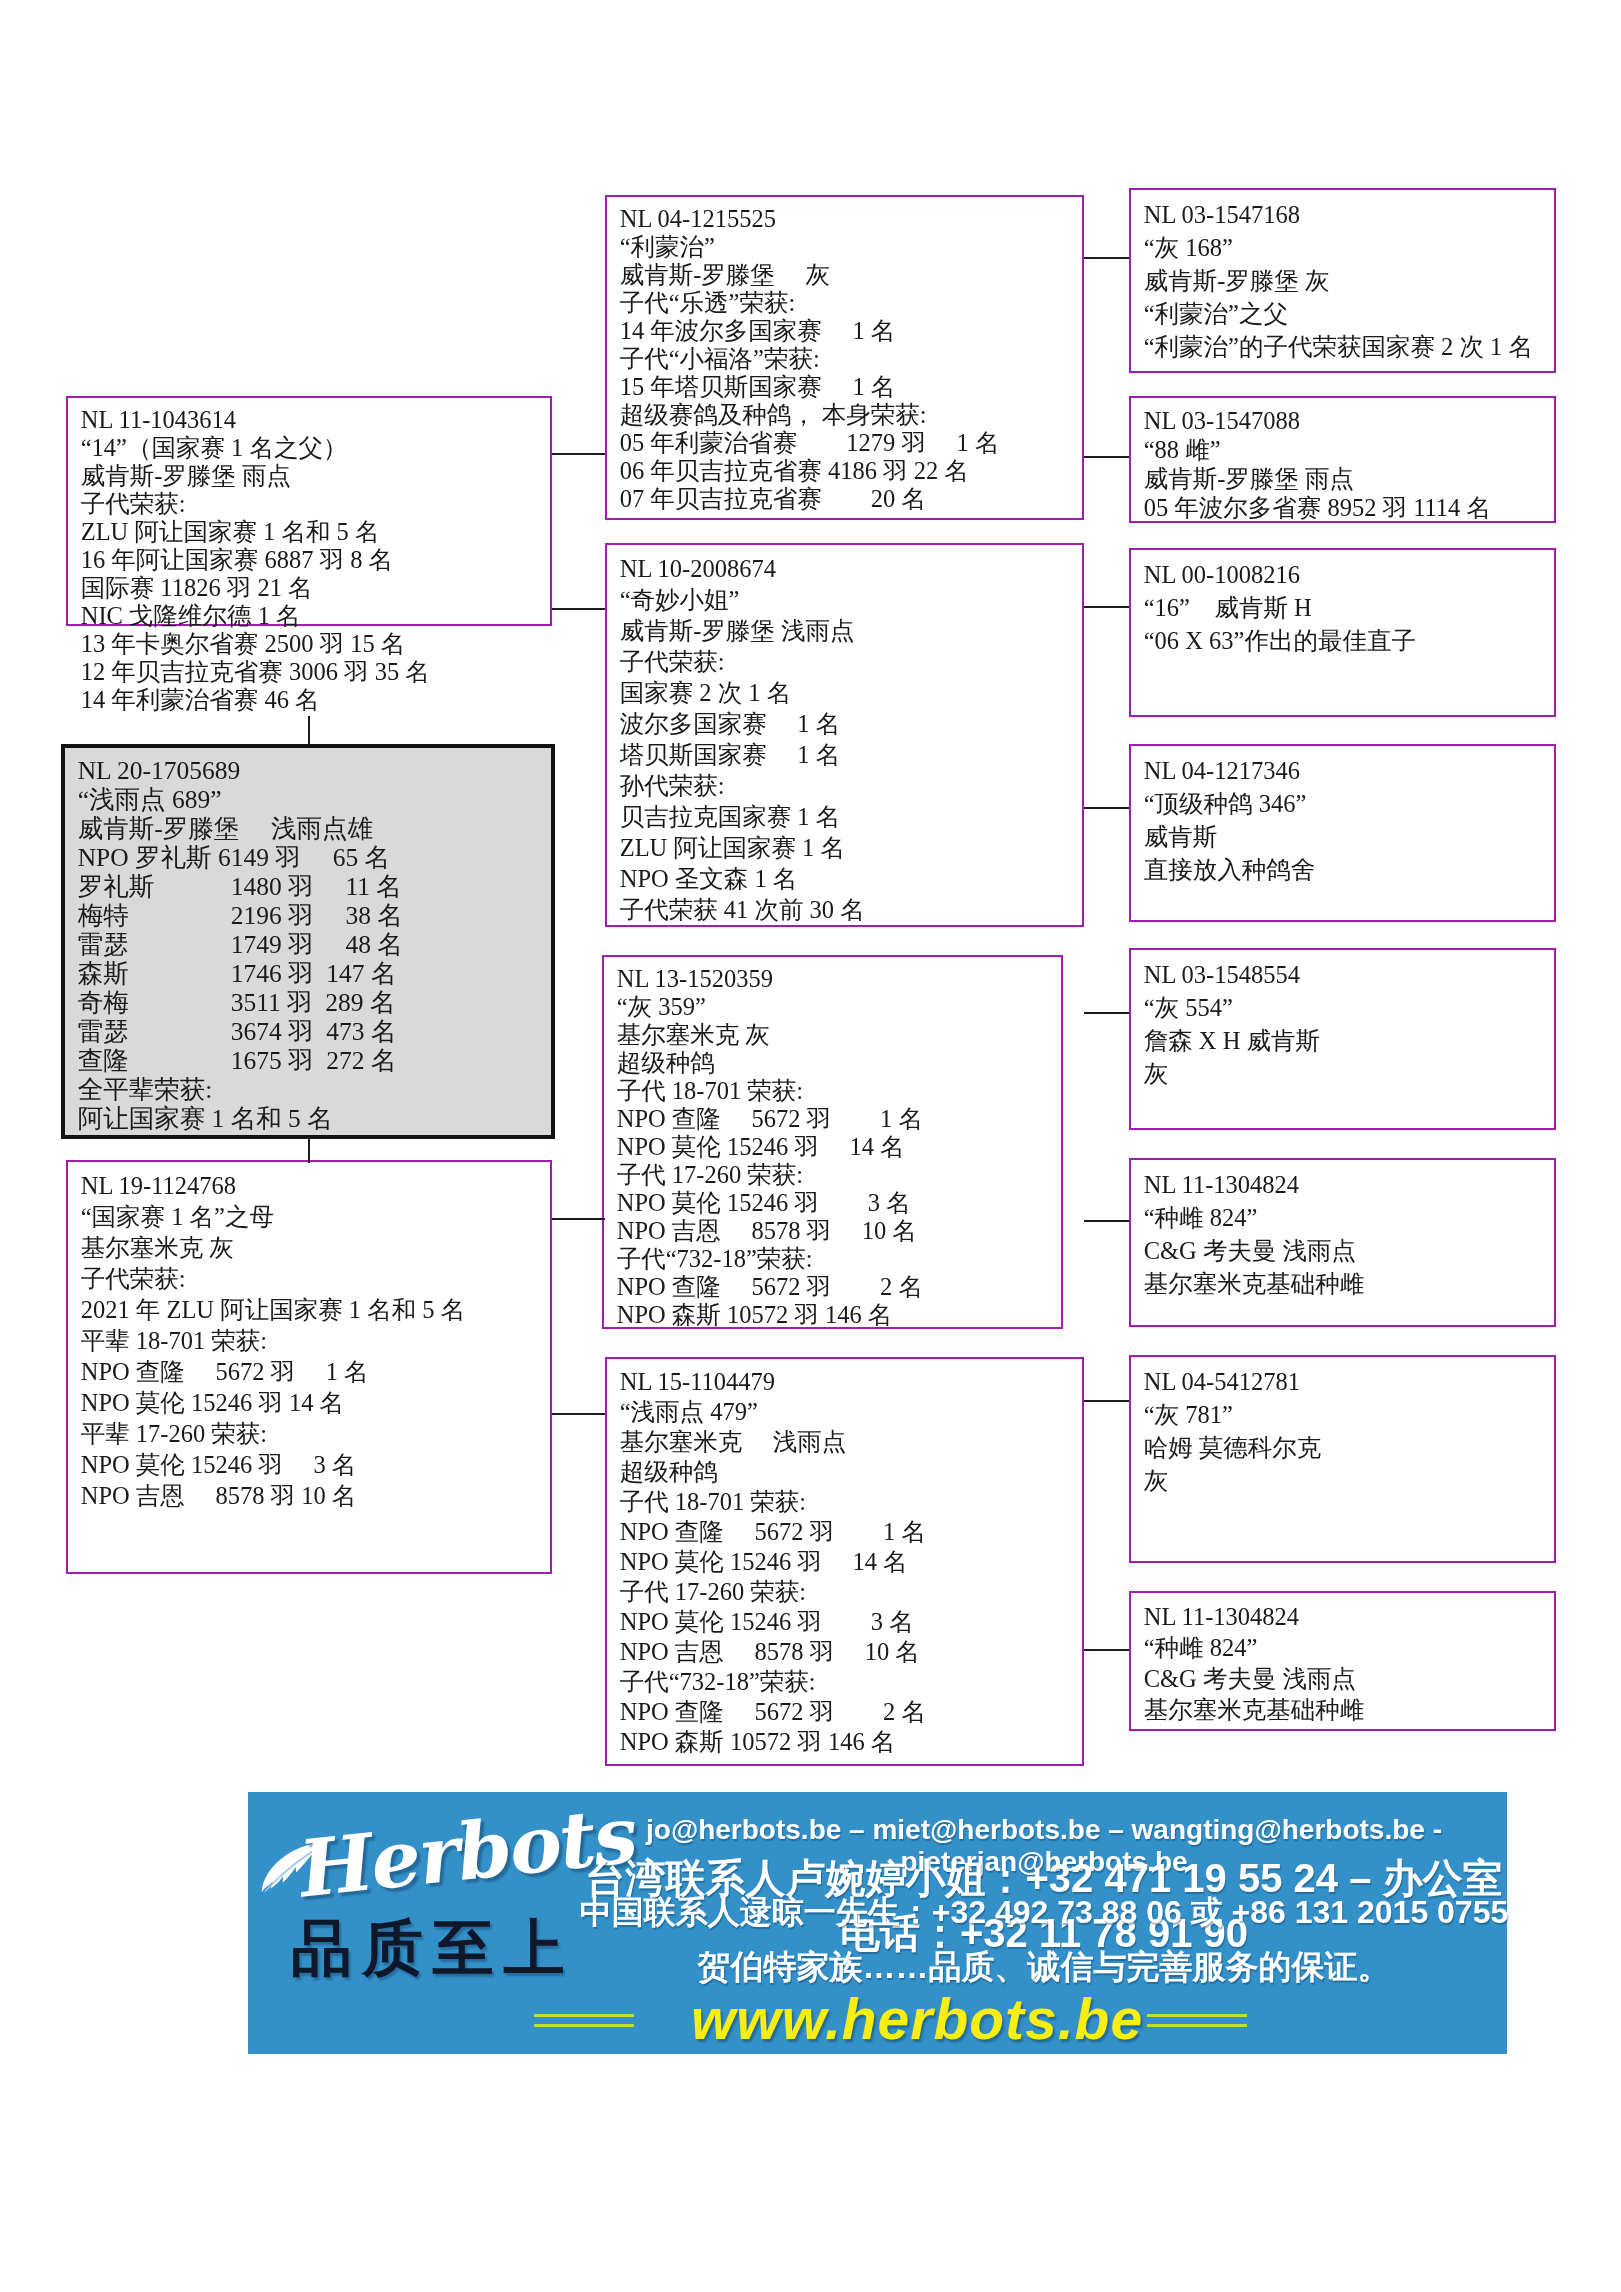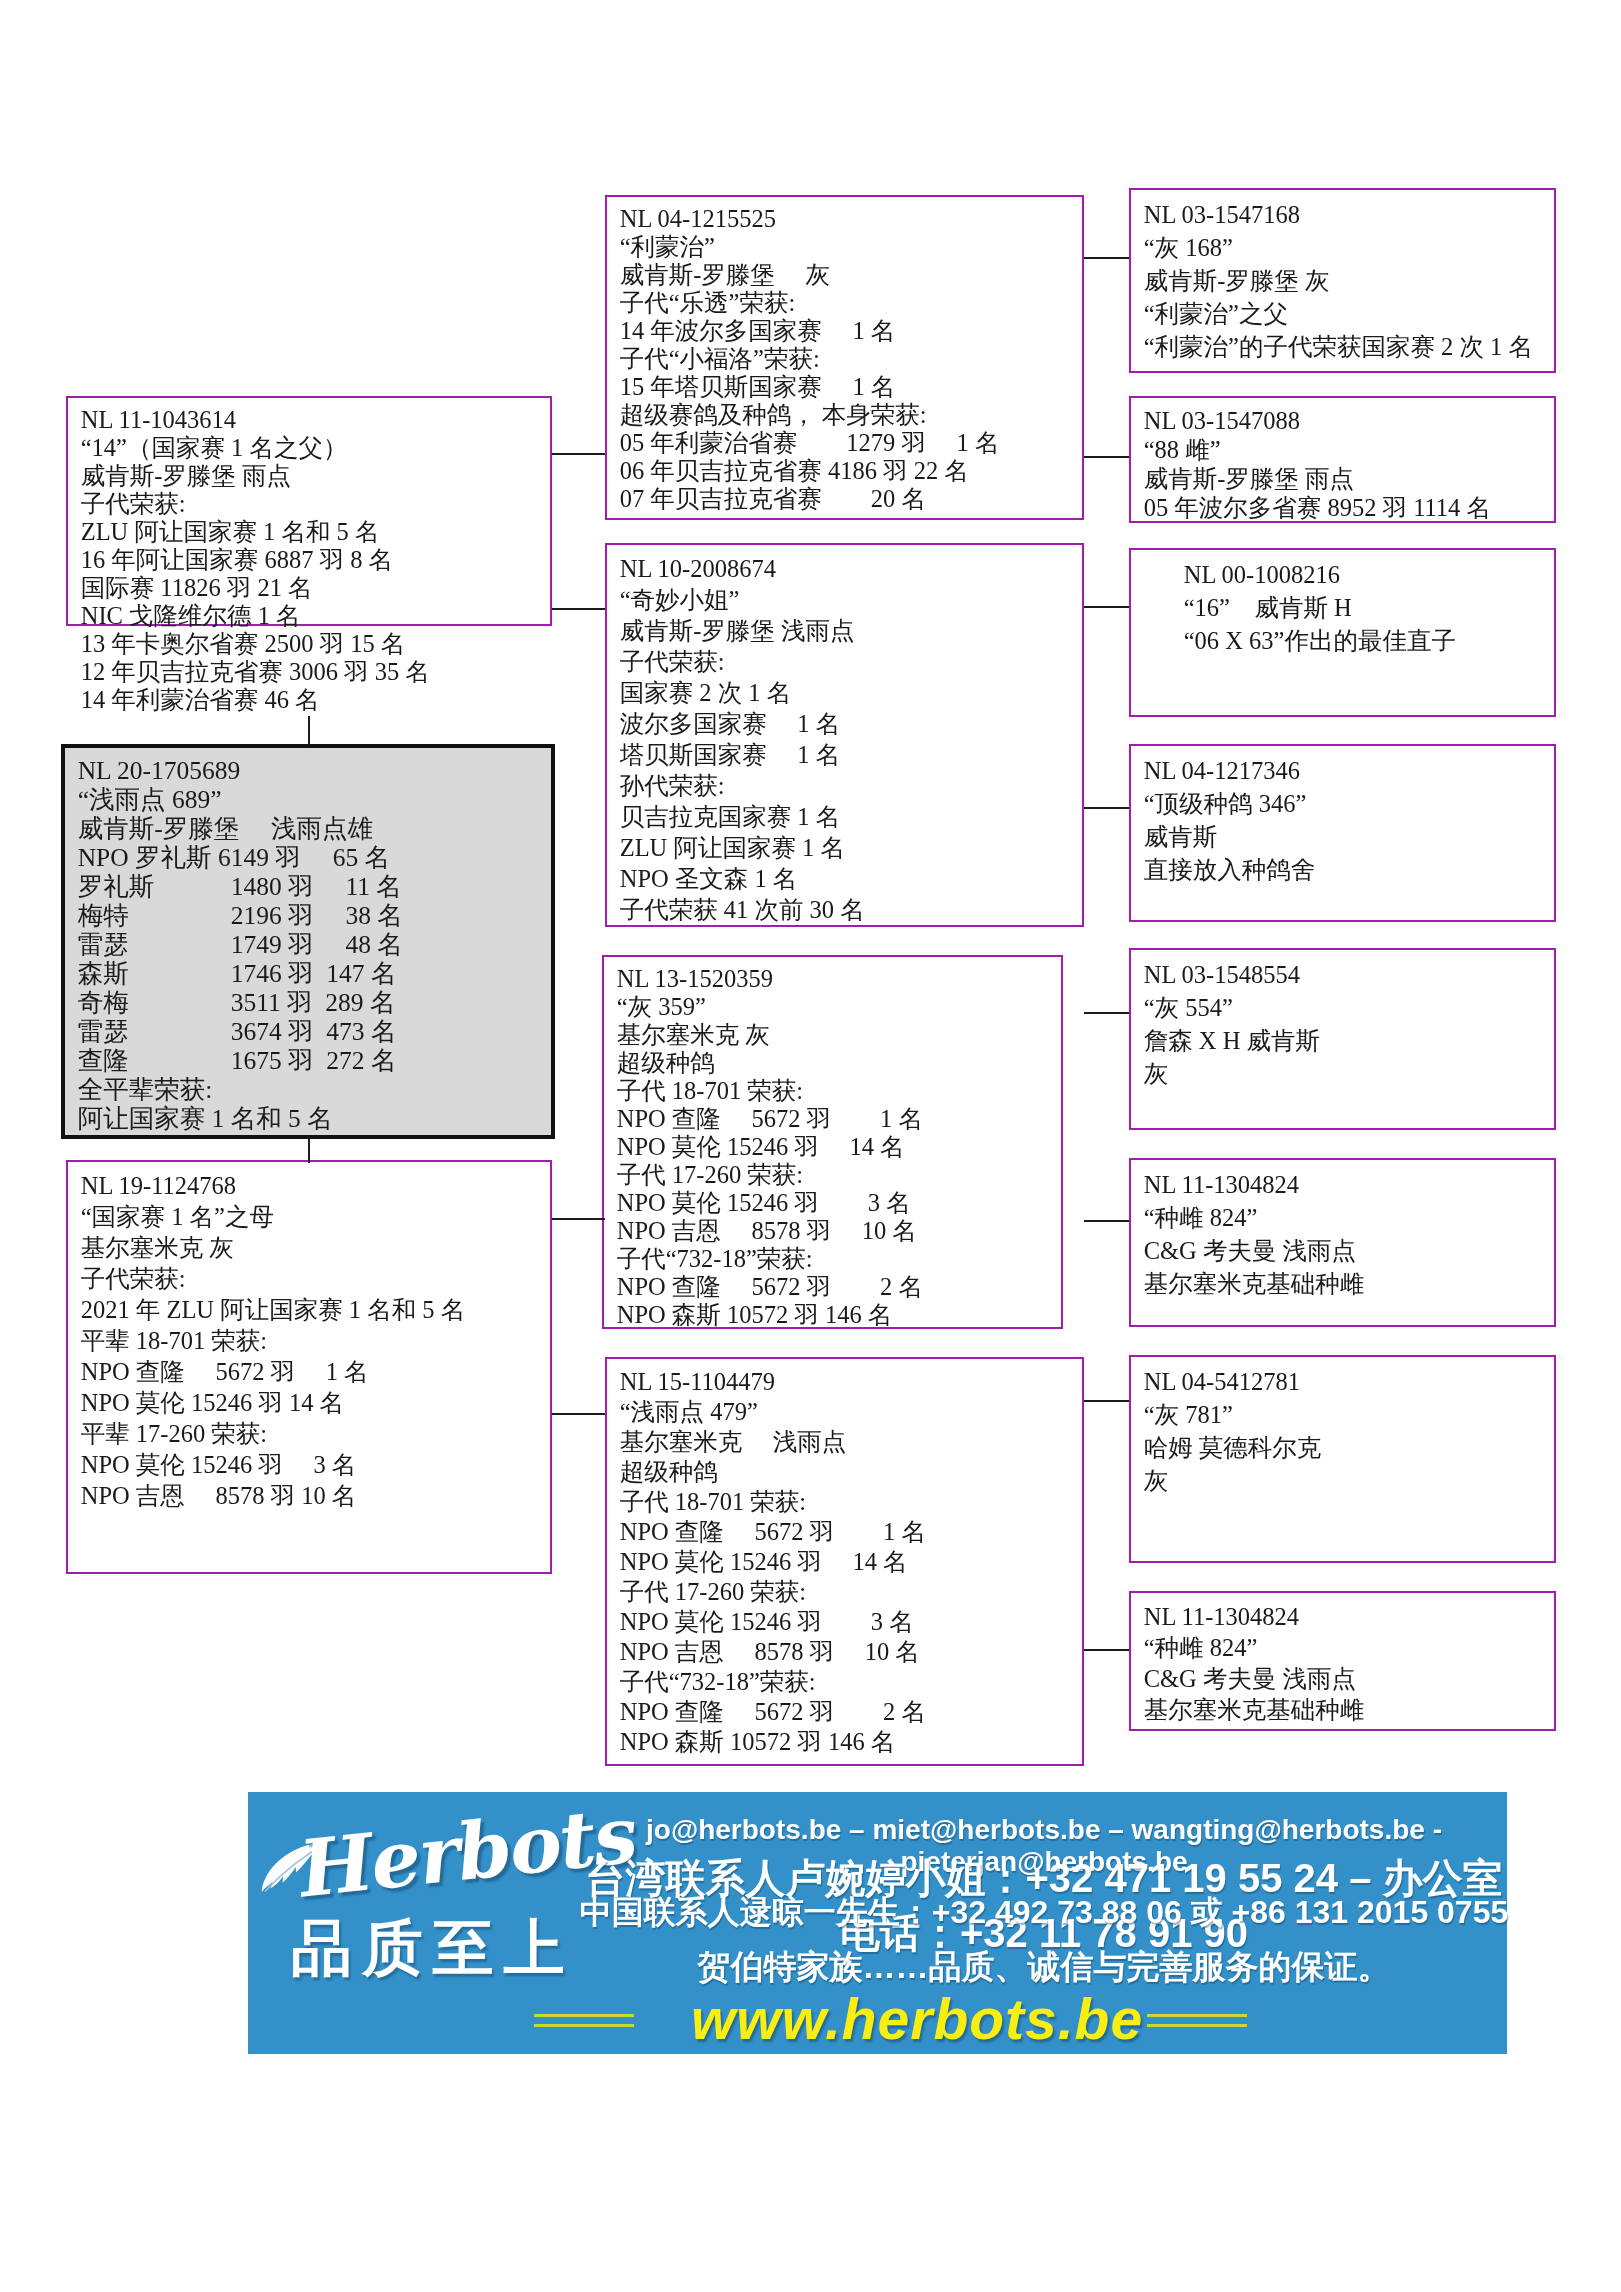--- a/index.html
+++ b/index.html
@@ -17,38 +17,38 @@
 
   #box-father {left:66px;  top:396px;  width:486px; height:230px;}
   #box-subject{left:61px;  top:744px;  width:494px; height:395px;}
   #box-mother {left:66px;  top:1160px; width:486px; height:414px;}
   #box-m1{left:605px; top:195px;  width:479px; height:325px;}
   #box-m2{left:605px; top:543px;  width:479px; height:384px;}
   #box-m3{left:602px; top:955px;  width:461px; height:374px;}
   #box-m4{left:605px; top:1357px; width:479px; height:409px;}
   #box-r1{left:1129px; top:188px;  width:427px; height:185px;}
   #box-r2{left:1129px; top:396px;  width:427px; height:127px;}
-  #box-r3{left:1129px; top:548px;  width:427px; height:169px;padding-left:40px;}
+  #box-r3{left:1129px; top:548px;  width:427px; height:169px;}
   #box-r4{left:1129px; top:744px;  width:427px; height:178px;}
   #box-r5{left:1129px; top:948px;  width:427px; height:182px;}
   #box-r6{left:1129px; top:1158px; width:427px; height:169px;}
   #box-r7{left:1129px; top:1355px; width:427px; height:208px;}
   #box-r8{left:1129px; top:1591px; width:427px; height:140px;}
 
   
   .conn{position:absolute;background:#1c1c1c;}
 
   
   #banner{position:absolute;left:248px;top:1792px;width:1259px;height:262px;
           background:#3390c8;font-family:"Liberation Sans","DejaVu Sans",sans-serif;}
   #logo-text{position:absolute;left:51px;top:13.7px;color:#ffffff;
              font-family:"DejaVu Serif","Liberation Serif",serif;
              font-size:78px;font-style:italic;font-weight:bold;letter-spacing:-2px;
              transform:rotate(-6deg);text-shadow:2.9px 3.9px 2px rgba(15,60,95,.45);}
-  #logo-motto{position:absolute;left:43px;top:116px;color:#ffffff;font-weight:bold;
+  #logo-motto{position:absolute;left:43px;top:116px;color:#0f172a;font-weight:bold;
               font-size:61px;letter-spacing:9.8px;text-shadow:2px 2.9px 2px rgba(15,60,95,.4);text-align:right;}
   #feather{position:absolute;left:7.8px;top:51px;width:80px;height:51px;transform:rotate(-12deg);}
   .bline{position:absolute;left:323px;width:946px;text-align:center;color:#ffffff;
          font-weight:bold;text-shadow:1px 2px 1px rgba(15,60,95,.4);}
   #banner-emails{top:21.6px;font-size:28px;}
   #banner-taiwan{top:59px;font-size:40px;}
   #banner-china{top:99px;font-size:32px;}
   #banner-slogan{top:153px;font-size:33px;left:338px;width:916px;}
   #banner-site{position:absolute;left:443px;top:194px;color:#f8ee12;font-size:57px;
                font-style:italic;font-weight:bold;letter-spacing:1px;

